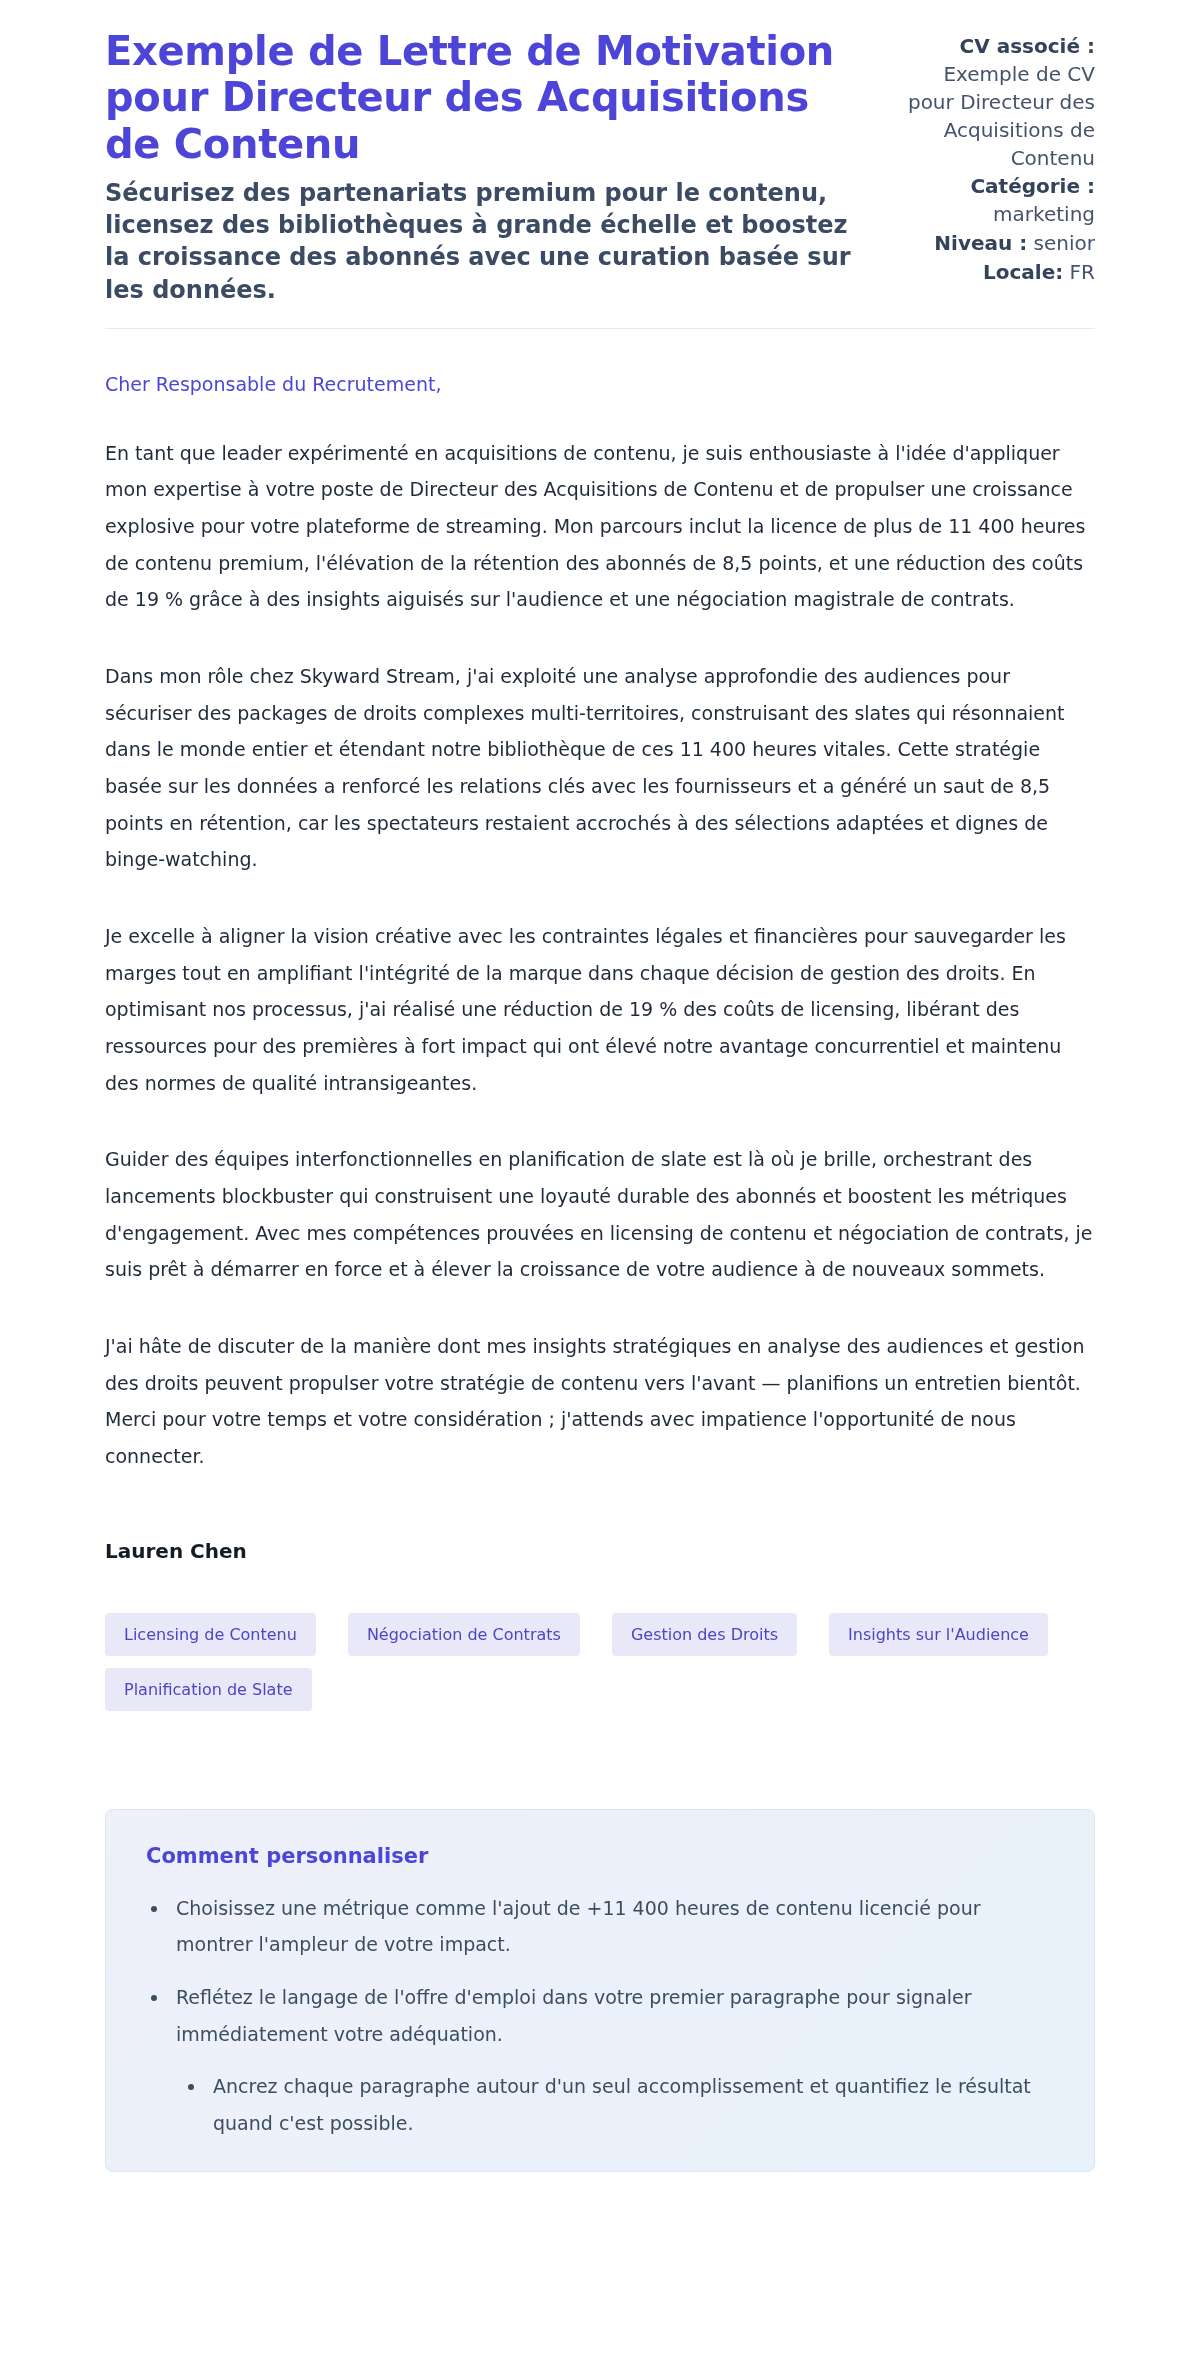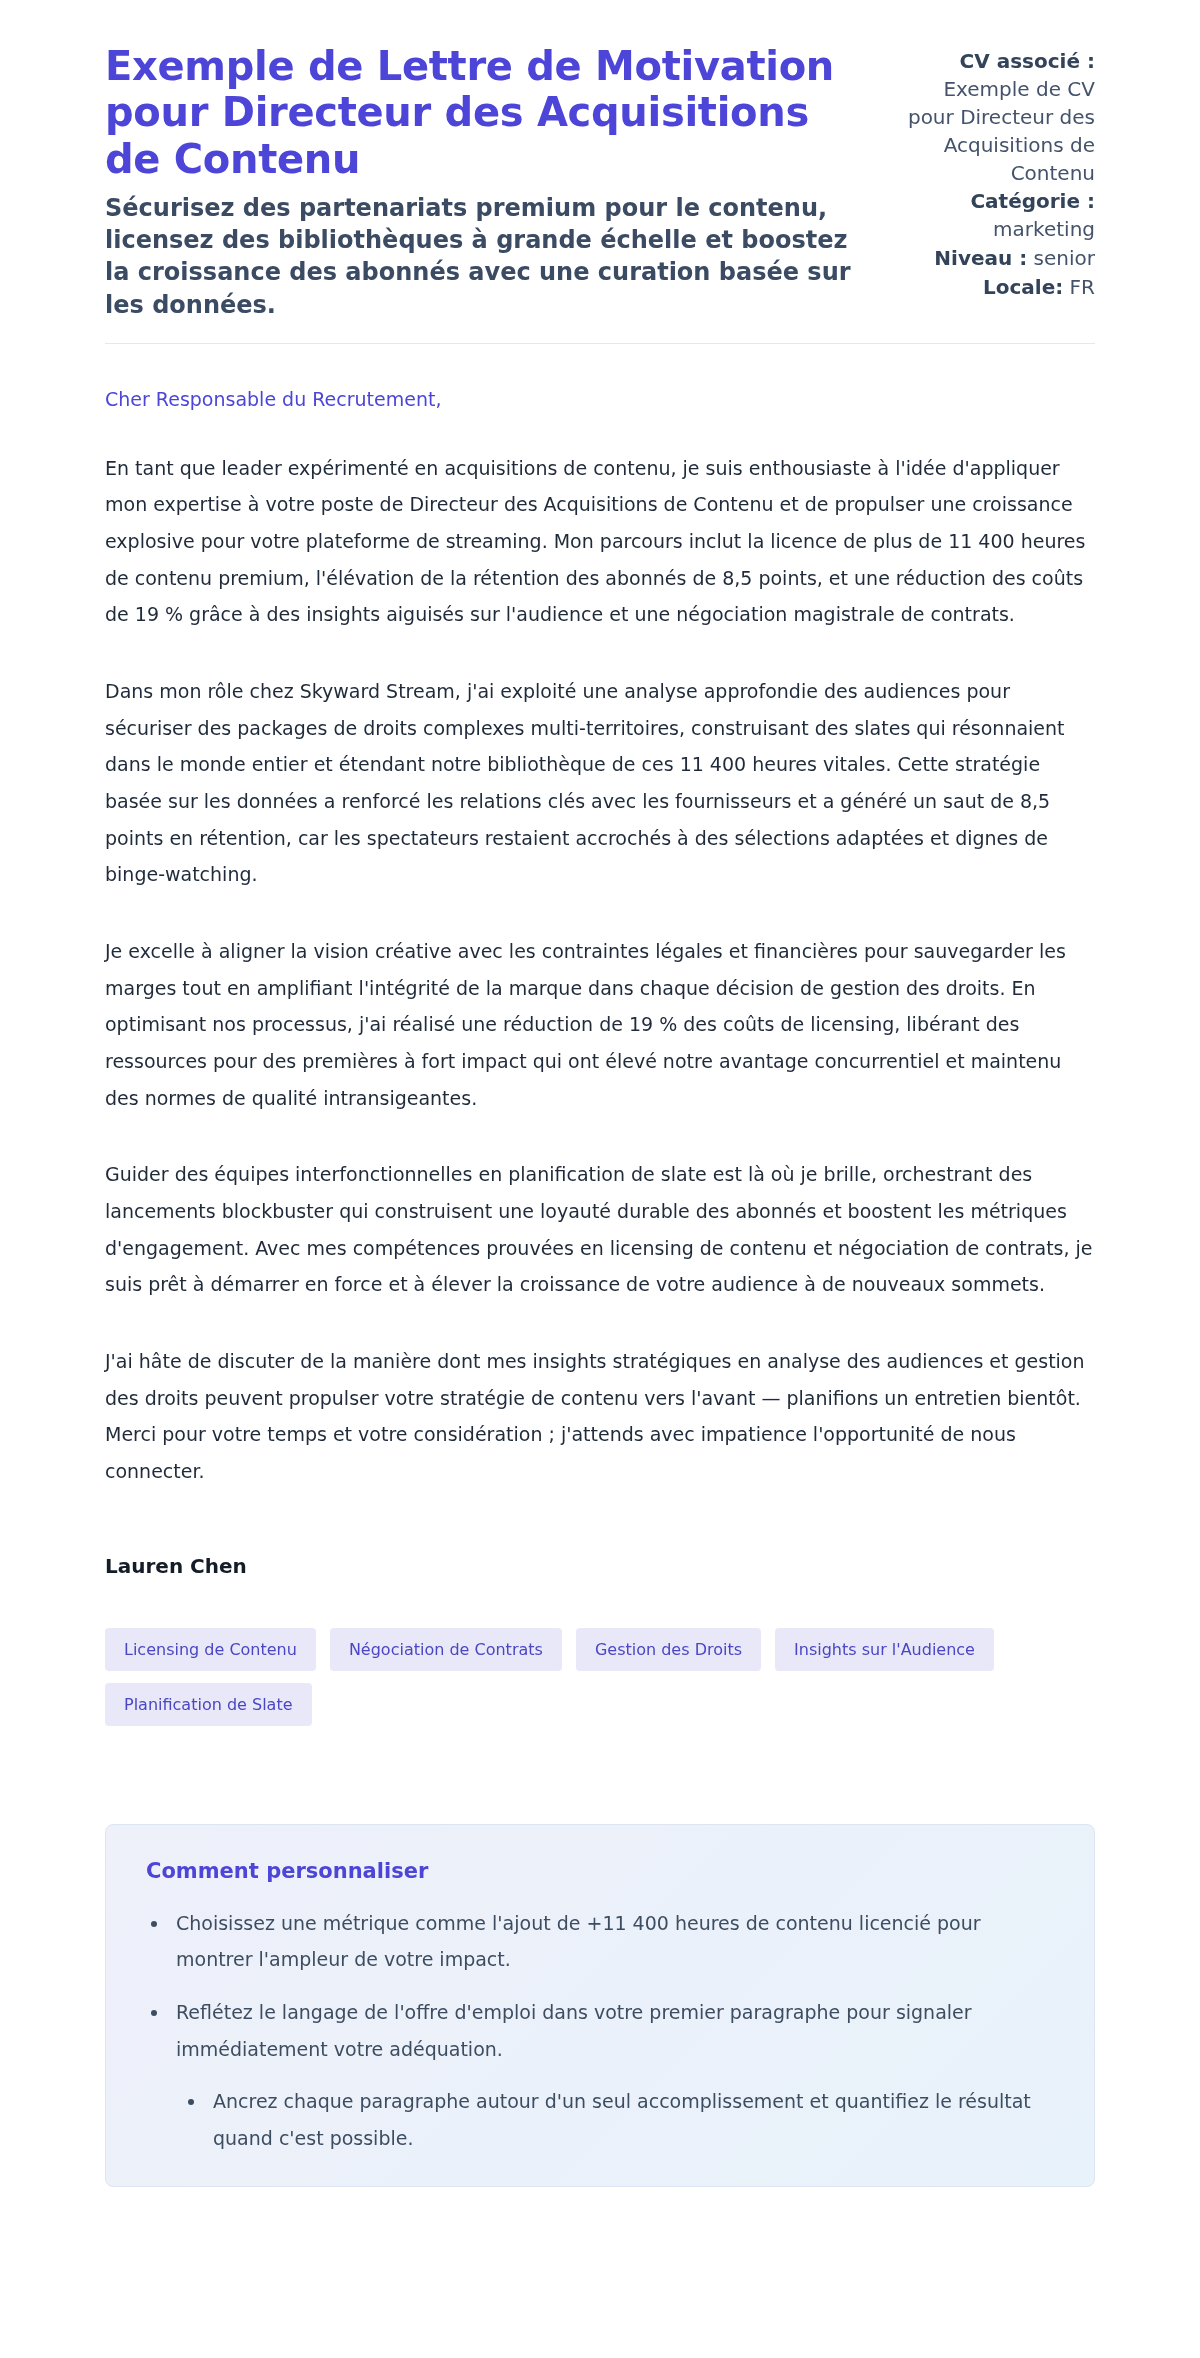--- a/index.html
+++ b/index.html
@@ -5,21 +5,21 @@
   html, body {
     margin: 0;
     padding: 0;
     background: #ffffff;
     font-family: "DejaVu Sans", "Liberation Sans", sans-serif;
     color: #1e293b;
   }
   .page {
     width: 990px;
     margin: 0 auto;
-    padding: 43px 0 48px;
+    padding: 28px 0 48px;
   }
   
   .header {
     display: flex;
     align-items: flex-start;
     gap: 40px;
   }
   .header-left { flex: 1; min-width: 0; }
   .title {
     margin: 0;
@@ -77,21 +77,21 @@
   .sig-role {
     margin: 14px 0 0;
     font-size: 19.5px;
     color: #475569;
   }
   
   .tags {
     margin: 50px 0 0;
     display: flex;
     flex-wrap: wrap;
-    gap: 12px 14px;
+    gap: 12px 32px;
   }
   .tag {
     display: inline-block;
     background: #e9e8f8;
     color: #4a46c4;
     font-size: 16px;
     padding: 12px 19px;
     border-radius: 4px;
     white-space: nowrap;
   }

